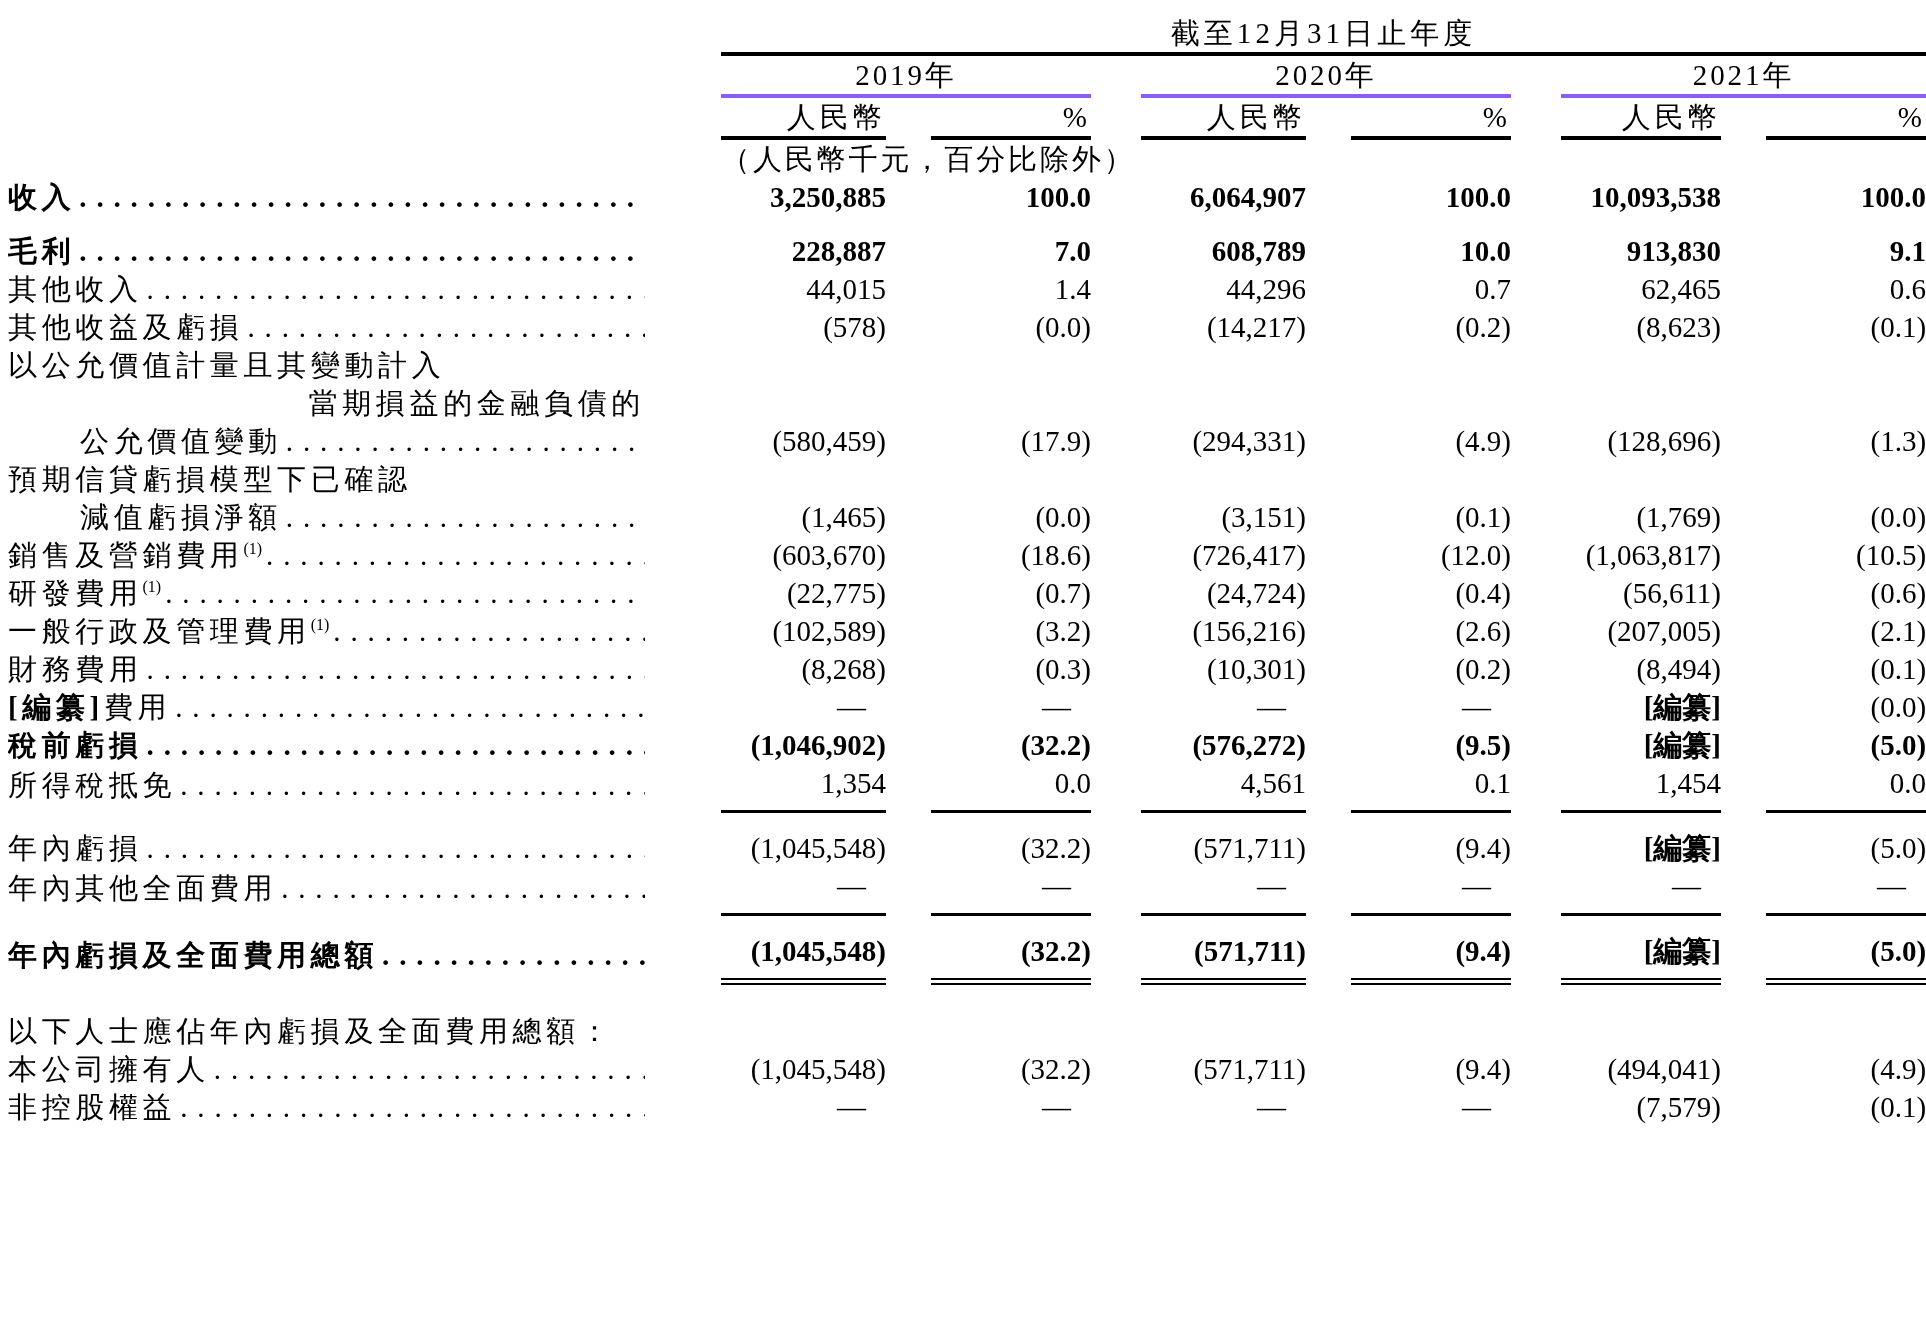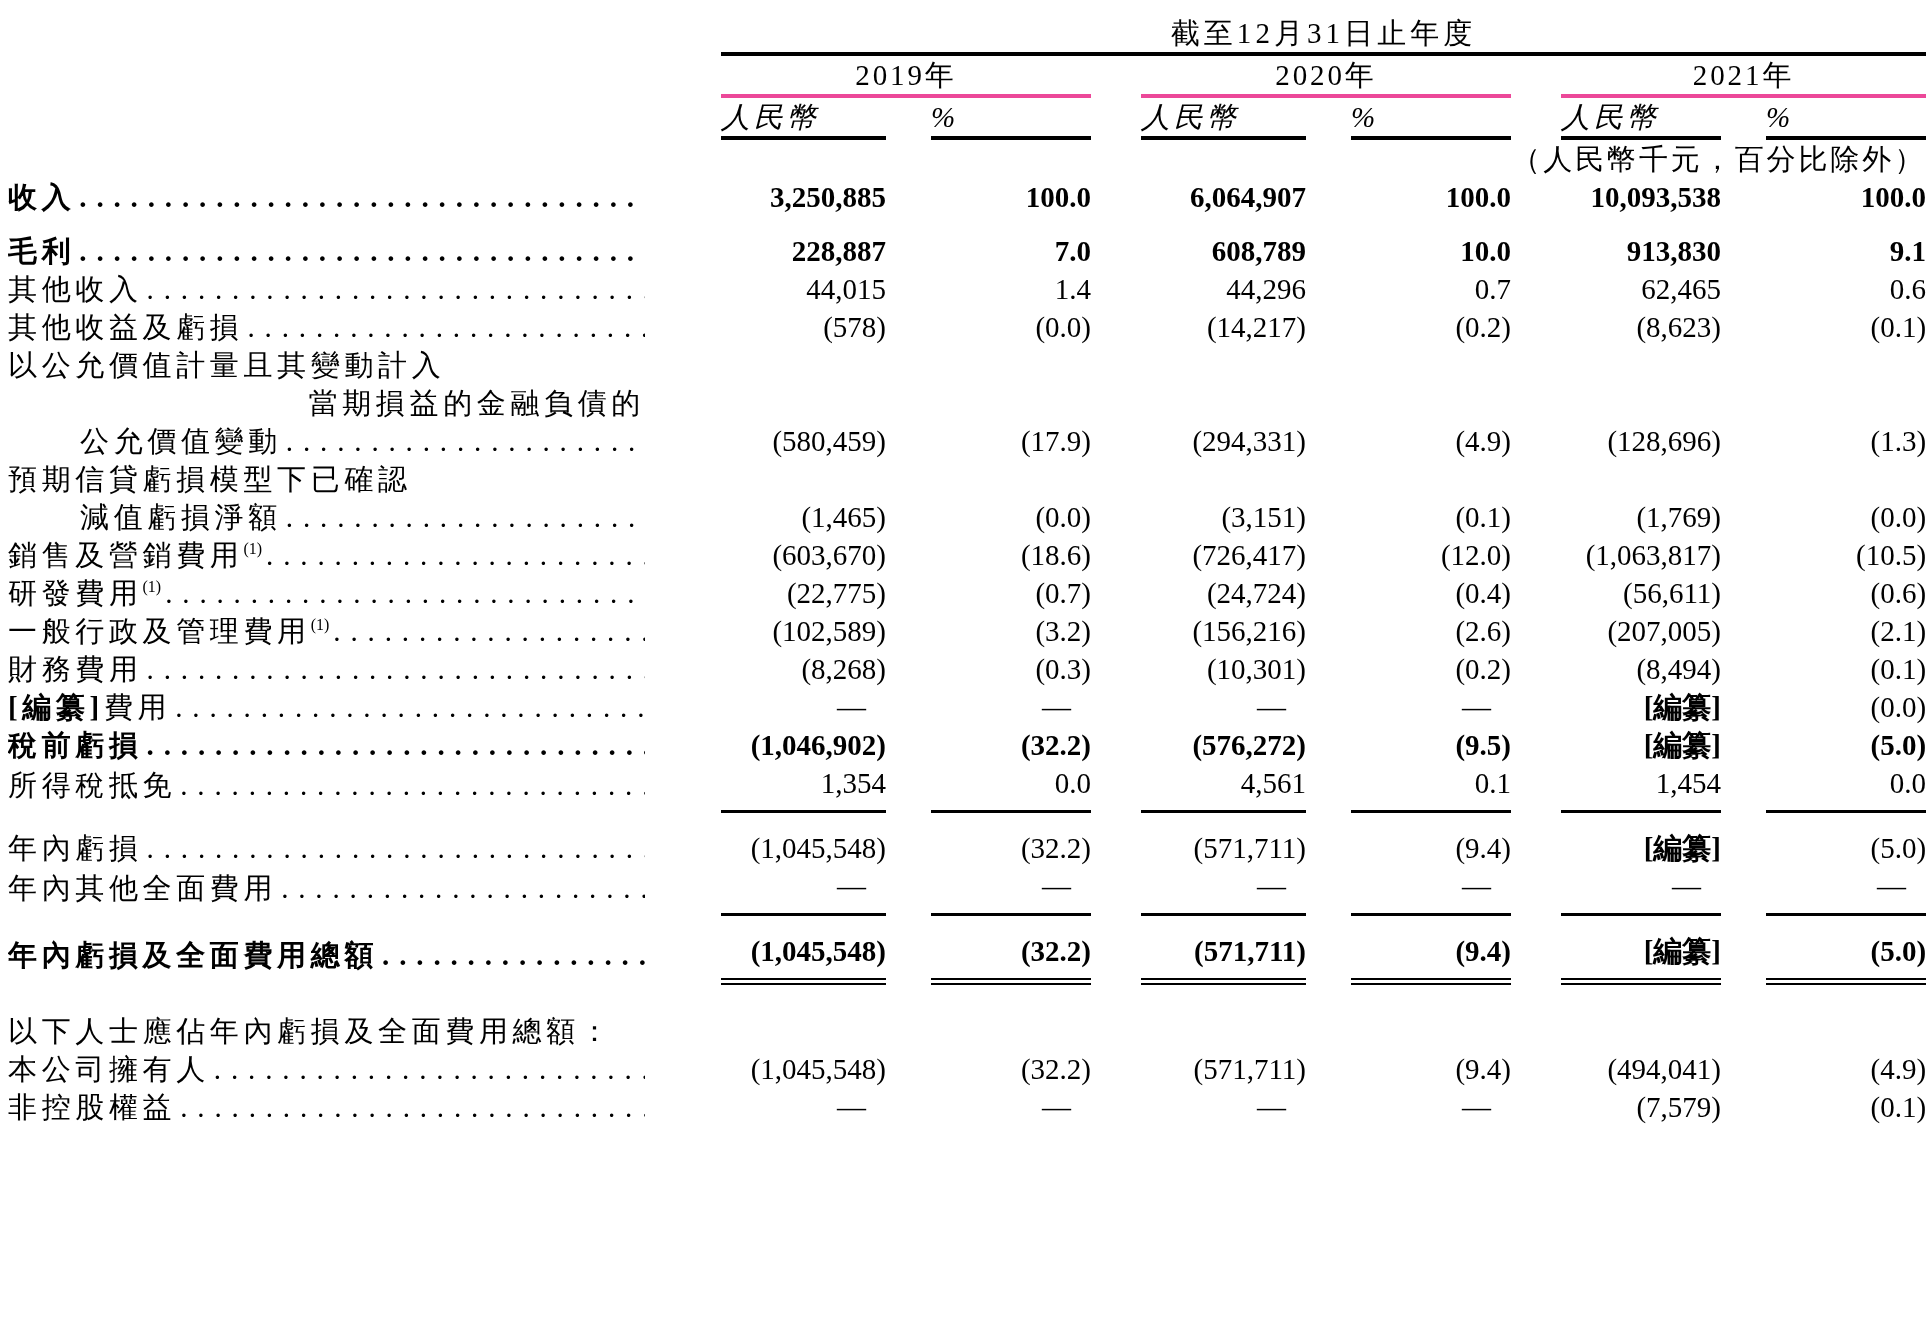--- a/index.html
+++ b/index.html
@@ -34,31 +34,30 @@
     text-align: center;
     letter-spacing: 0.14em;
     font-size: 30px;
     padding: 6px 290px 10px 0;
     border-bottom: 4px solid #000;
   }
   th.year {
     letter-spacing: 0.10em;
     font-size: 30px;
     padding: 14px 0 8px 0;
-    border-bottom: 4px solid #ec4899;
+    border-bottom: 4px solid #8b5cf6;
   }
   th.colh {
-    text-align: left;
+    text-align: right;
     letter-spacing: 0.14em;
     padding: 12px 0 6px 0;
     border-bottom: 4px solid #000;
-    font-style: italic;
   }
   td.unit-note {
-    text-align: right;
+    text-align: left;
     font-weight: bold;
     letter-spacing: 0.10em;
     padding: 8px 0 0 0;
   }
   
   tbody td { padding-top: 2px; padding-bottom: 2px; }
   tbody tr.bold td { font-weight: bold; }
   td.label-cell { overflow: hidden; }
   .row-label { display: flex; align-items: baseline; }
   .row-label.indent { padding-left: 72px; justify-content: flex-end; }

